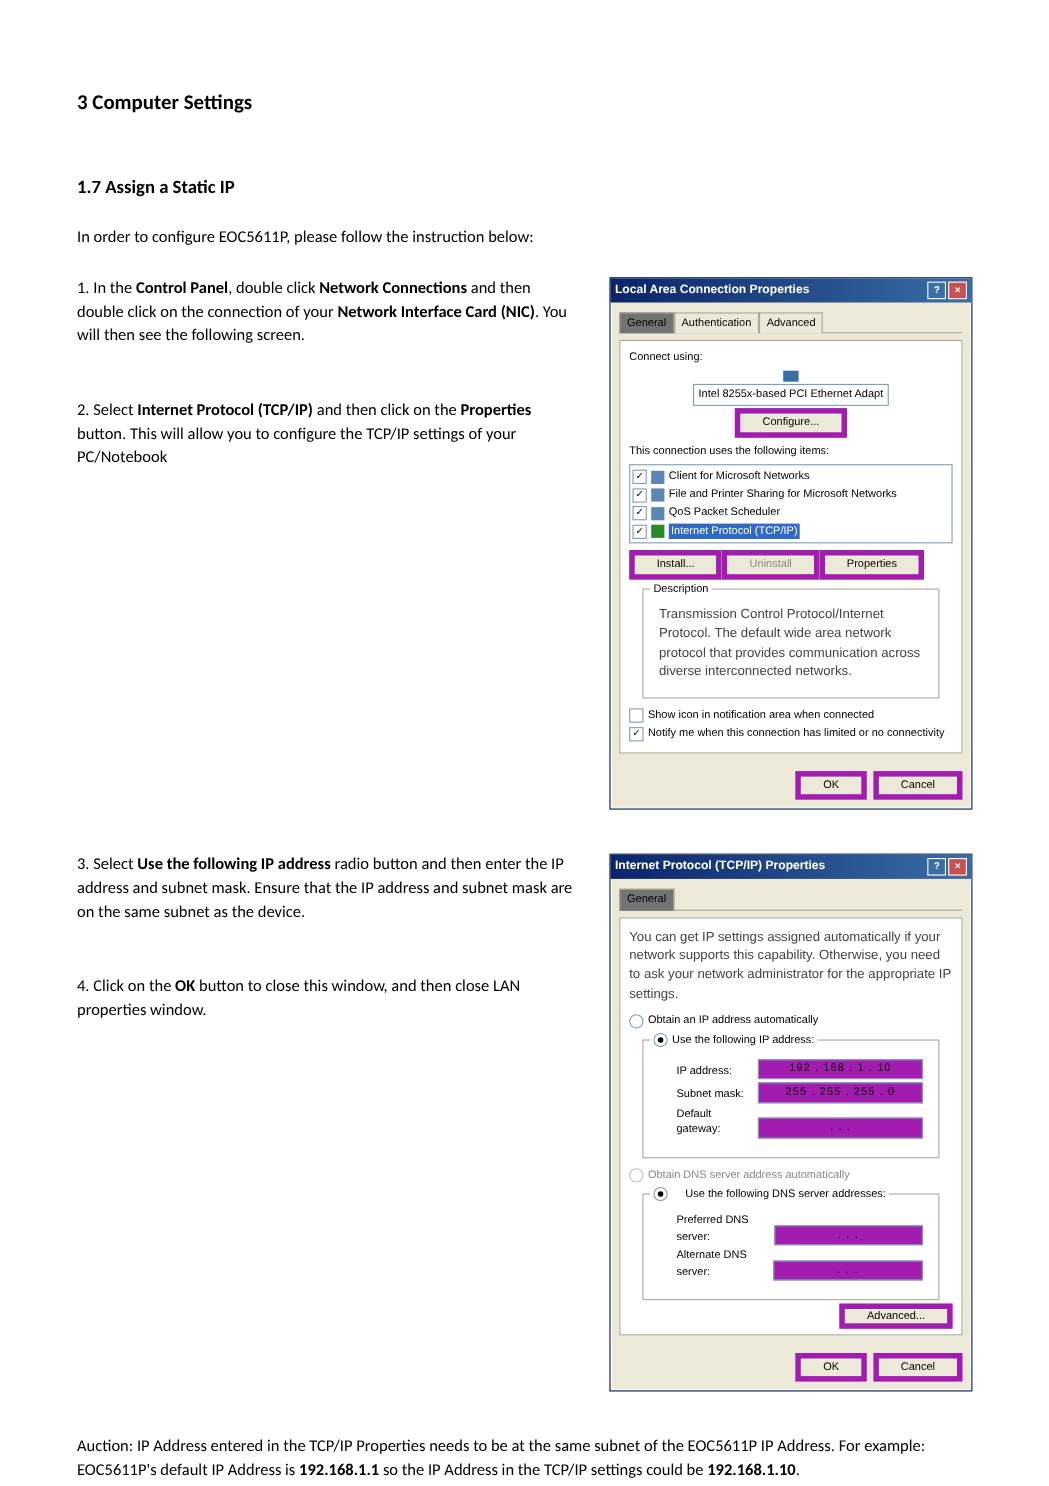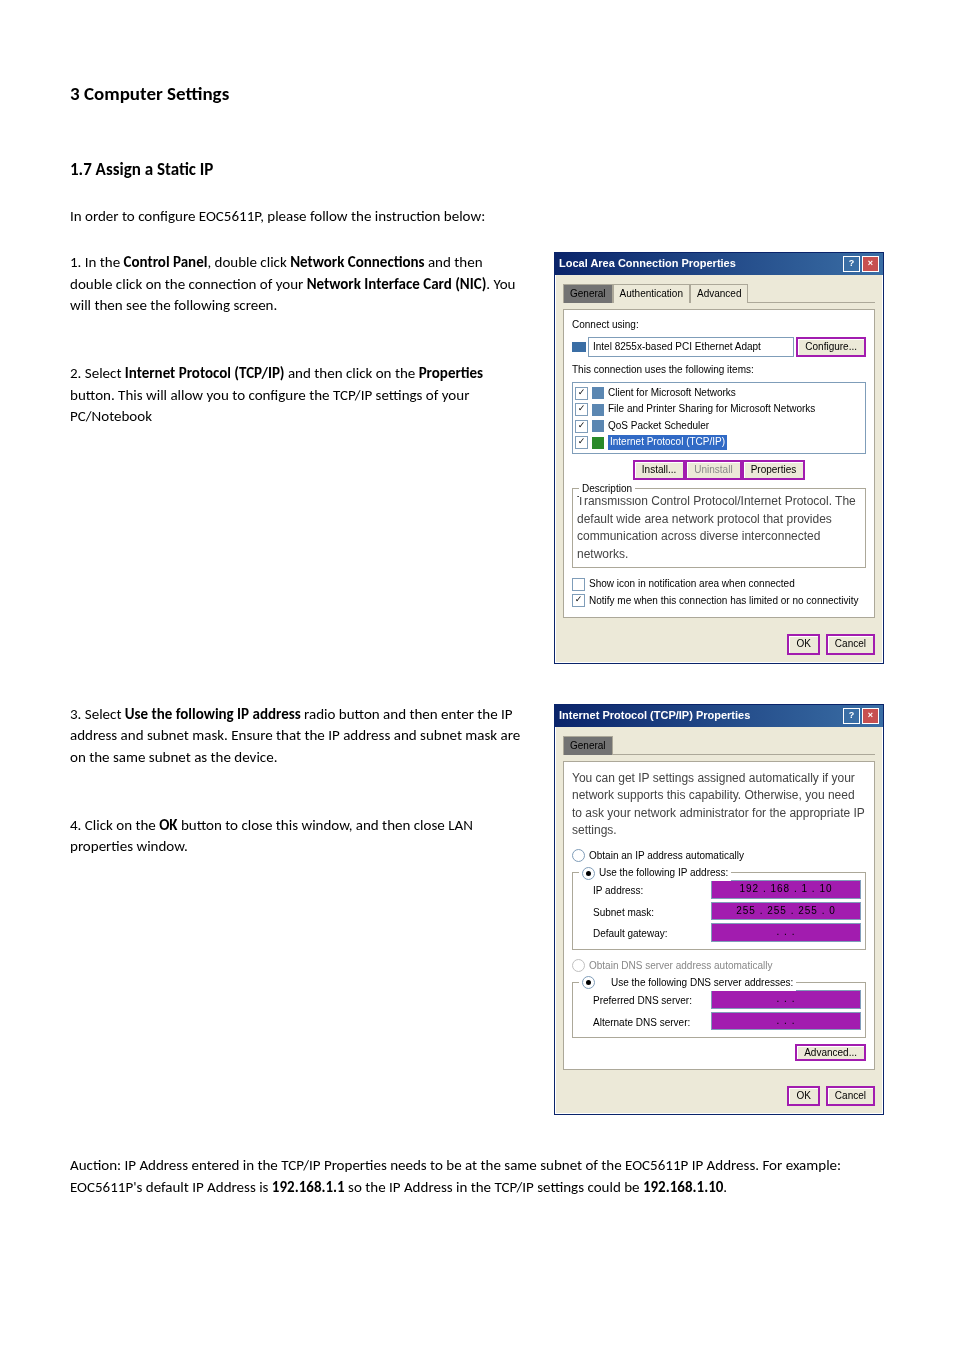--- a/index.html
+++ b/index.html
@@ -47,35 +47,35 @@
   .dlg .body { padding: 8px; }
   .tabs { display:flex; gap:0; border-bottom: 1px solid #aca899; margin-bottom: 6px; }
   .tabs .tab {
     border:1px solid #aca899; border-bottom:none;
     padding:2px 6px; font-size:10px; background:#ece9d8;
     position:relative; top:1px;
   }
   .tabs .tab.active { background:#737373; z-index:1; }
   .dlg-panel { background:#fff; border:1px solid #aca899; padding:8px; }
   .lbl { font-size:10px; margin-bottom:4px; }
-  .adapter-row { display:flex; gap:2px; align-items:center; margin-bottom:6px;}
+  .adapter-row { display:flex; gap:2px; align-items:center; margin-bottom:6px;flex-direction:column;}
   .adapter-txt {
     flex:1; border:1px solid #7f9db9; background:#fff; padding:2px 4px;
     font-size:10px; white-space:nowrap; overflow:hidden;
   }
   .btn {
-    border:2px solid #a21caf; background:#ece9d8;
-    padding:1px 7px; font-size:10px; box-shadow: inset 1px 1px #fff;
+    border:5px solid #a21caf; background:#ece9d8;
+    padding:1px 20px; font-size:10px; box-shadow: inset 1px 1px #fff;
   }
   .chkrow { display:flex; align-items:center; gap:4px; font-size:10px; padding:1px 0;}
   .chkrow .cbox { width:11px; height:11px; border:1px solid #7f9db9; background:#fff; font-size:9px; line-height:9px; text-align:center; color:#000;}
   .chkrow .icn { width:12px; height:12px; background:#5b87b2; }
   .items-list { border:1px solid #7f9db9; background:#fff; padding:2px; margin-bottom:6px;}
-  .row-btns { display:flex; justify-content:center; margin:6px 0;}
-  .groupbox { border:1px solid #aca899; padding:4px; position:relative; margin:8px 0;}
+  .row-btns { display:flex; justify-content:flex-start; margin:6px 0;}
+  .groupbox { border:1px solid #aca899; padding:14px; position:relative; margin:8px 12px;}
   .groupbox > .legend { position:absolute; top:-7px; left:6px; background:#fff; padding:0 3px; font-size:10px;}
   .desc { font-size:12px; color:#444; }
   .hl { background:#316ac5; color:#fff; padding:0 2px;}
   .radio-row { display:flex; align-items:center; gap:4px; font-size:10px; padding:1px 0;}
   .radio { width:11px; height:11px; border:1px solid #7f9db9; border-radius:50%; background:#fff; display:flex; align-items:center; justify-content:center;}
   .radio.sel::after{content:""; width:5px; height:5px; border-radius:50%; background:#000;}
   .radio.disabled{ border-color:#c0c0c0; }
   .field-row { display:flex; align-items:flex-end; justify-content:space-between; margin:3px 0 3px 16px; font-size:10px;}
   .ipbox { border:1px solid #7f9db9; background:#a21caf; width:140px; padding:1px 4px; font-size:10px; text-align:center; letter-spacing:1px;}
   .footer-btns { display:flex; justify-content:flex-end; gap:6px; padding:8px;}

